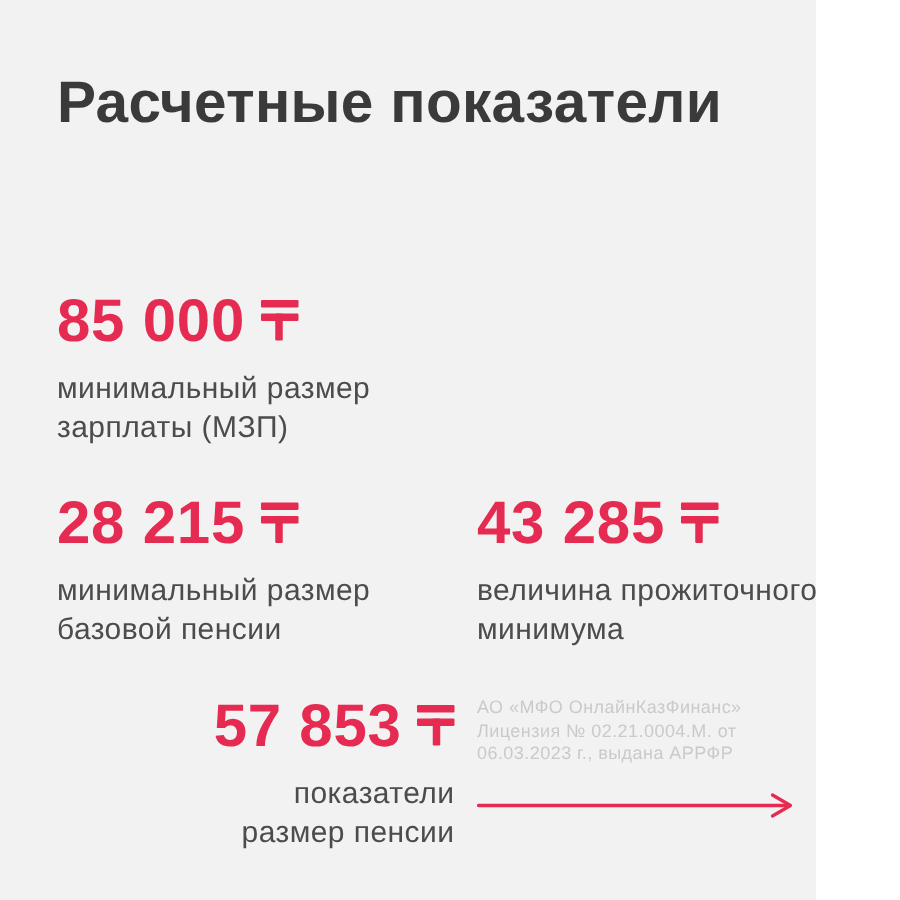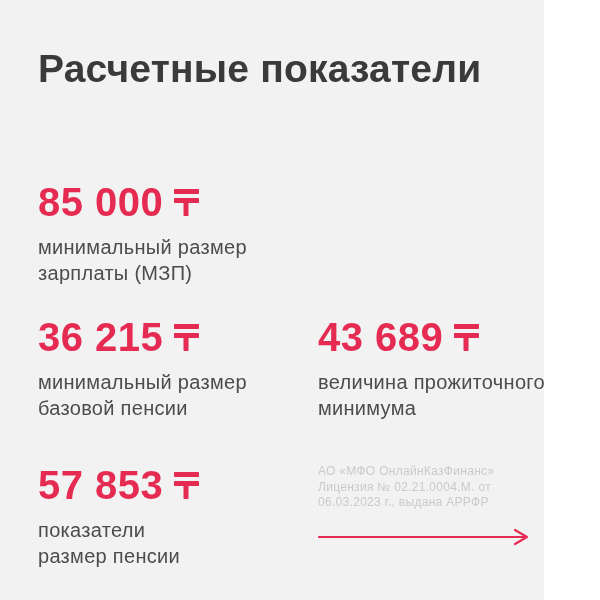--- a/index.html
+++ b/index.html
@@ -24,40 +24,40 @@
   .title {
     position: absolute;
     left: 38px;
     top: 46px;
     font-size: 39px;
     font-weight: 700;
     color: var(--title);
     line-height: 1.2;
     letter-spacing: 0.2px;
   }
-  .stat { position: absolute; width: 265px; }
+  .stat { position: absolute; width: 265px; margin-top: 12px; }
   .stat .value {
     font-size: 40px;
     font-weight: 700;
     color: var(--accent);
     line-height: 1;
     letter-spacing: 0.5px;
     white-space: nowrap;
   }
   .stat .label {
     margin-top: 12px;
     font-size: 20px;
     color: var(--label);
     line-height: 1.32;
     letter-spacing: 0.3px;
     white-space: pre-line;
   }
   .r1 { top: 182px; }
   .r2 { top: 317px; }
-  .r3 { top: 465px; }
+  .r3 { top: 452px; text-align: right; }
   .c1 { left: 38px; }
   .c2 { left: 318px; }
   
   .tenge {
     position: relative;
     display: inline-block;
     width: 0.62em;
     height: 0.68em;
     margin-left: 0.26em;
     vertical-align: baseline;
@@ -101,27 +101,27 @@
   <h1 class="title"><span>Расчетные показатели</span><br></h1>
 
   <div class="stat r1 c1">
     <div class="value"><span>85 000</span><span class="tenge"><span class="bar b1"></span><span class="bar b2"></span><span class="stem"></span></span></div>
     <div class="label">минимальный размер
 зарплаты (МЗП)</div>
   </div>
 
 
   <div class="stat r2 c1">
-    <div class="value"><span>36 215</span><span class="tenge"><span class="bar b1"></span><span class="bar b2"></span><span class="stem"></span></span></div>
+    <div class="value"><span>28 215</span><span class="tenge"><span class="bar b1"></span><span class="bar b2"></span><span class="stem"></span></span></div>
     <div class="label">минимальный размер
 базовой пенсии</div>
   </div>
 
   <div class="stat r2 c2">
-    <div class="value"><span>43 689</span><span class="tenge"><span class="bar b1"></span><span class="bar b2"></span><span class="stem"></span></span></div>
+    <div class="value"><span>43 285</span><span class="tenge"><span class="bar b1"></span><span class="bar b2"></span><span class="stem"></span></span></div>
     <div class="label">величина прожиточного
 минимума</div>
   </div>
 
   <div class="stat r3 c1">
     <div class="value"><span>57 853</span><span class="tenge"><span class="bar b1"></span><span class="bar b2"></span><span class="stem"></span></span></div>
     <div class="label">показатели
 размер пенсии</div>
   </div>
 

